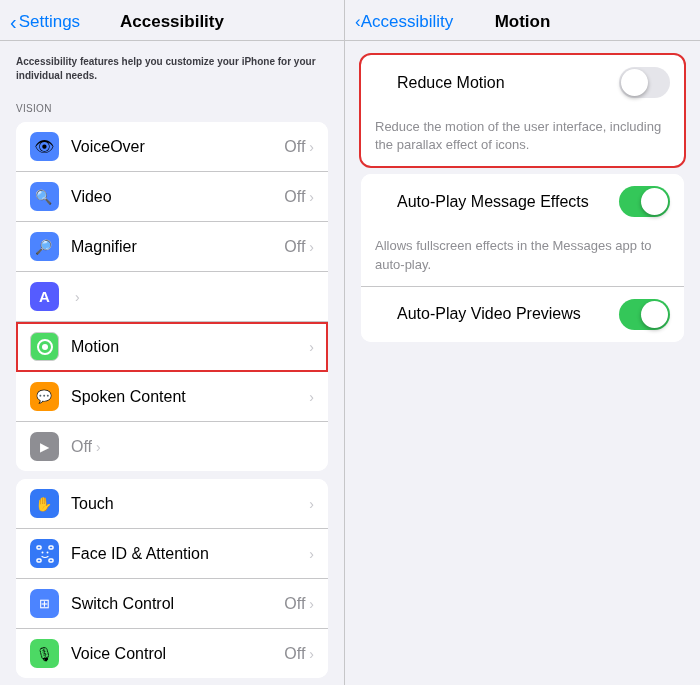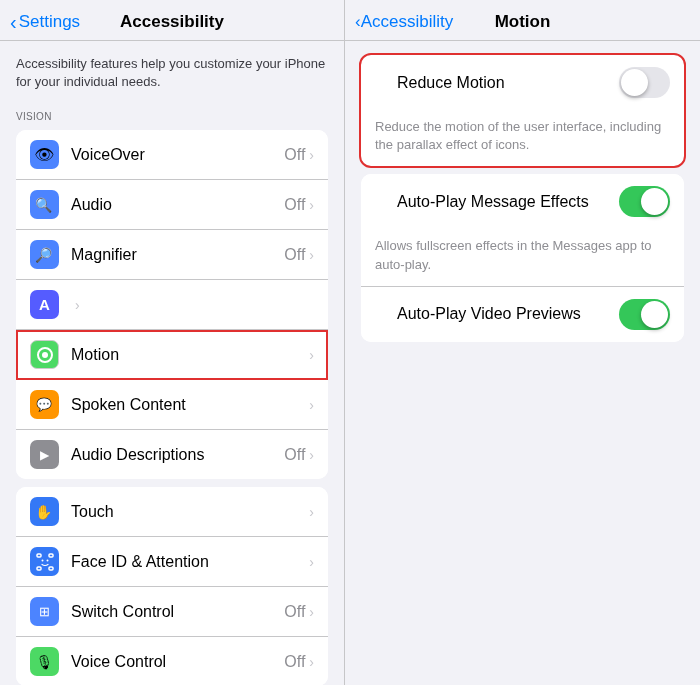--- a/index.html
+++ b/index.html
@@ -49,23 +49,24 @@
       font-size: 17px;
       font-weight: 600;
       color: #000;
     }
 
     .description-box {
       padding: 14px 16px;
       background: #f2f2f7;
     }
     .description-box p {
-      font-size: 13px;
+      font-size: 10px;
       color: #3c3c43;
       line-height: 1.4;
+      font-weight: bold;
     }
 
     .section-header {
       padding: 6px 16px 4px;
       font-size: 10px;
       font-weight: 500;
       color: #6e6e73;
       letter-spacing: 0.3px;
       text-transform: uppercase;
       background: #f2f2f7;
@@ -260,21 +261,21 @@
 
     <div class="settings-row">
       <div class="row-icon icon-voiceover">👁</div>
       <span class="row-label">VoiceOver</span>
       <span class="row-value">Off</span>
       <span class="chevron-right">›</span>
     </div>
 
     <div class="settings-row">
       <div class="row-icon icon-zoom" style="font-size:14px;">🔍</div>
-      <span class="row-label">Audio</span>
+      <span class="row-label">Video</span>
       <span class="row-value">Off</span>
       <span class="chevron-right">›</span>
     </div>
 
     <div class="settings-row">
       <div class="row-icon icon-magnifier" style="font-size:14px;">🔎</div>
       <span class="row-label">Magnifier</span>
       <span class="row-value">Off</span>
       <span class="chevron-right">›</span>
     </div>
@@ -299,21 +300,20 @@
 
     <div class="settings-row">
       <div class="row-icon icon-spoken" style="font-size:13px;">💬</div>
       <span class="row-label">Spoken Content</span>
       <span class="row-value"></span>
       <span class="chevron-right">›</span>
     </div>
 
     <div class="settings-row">
       <div class="row-icon icon-audio" style="color:#fff;font-size:12px;">▶</div>
-      <span class="row-label">Audio Descriptions</span>
       <span class="row-value">Off</span>
       <span class="chevron-right">›</span>
     </div>
   </div>
 
   <div class="settings-group">
 
     <div class="settings-row">
       <div class="row-icon icon-touch" style="font-size:14px;">✋</div>
       <span class="row-label">Touch</span>

